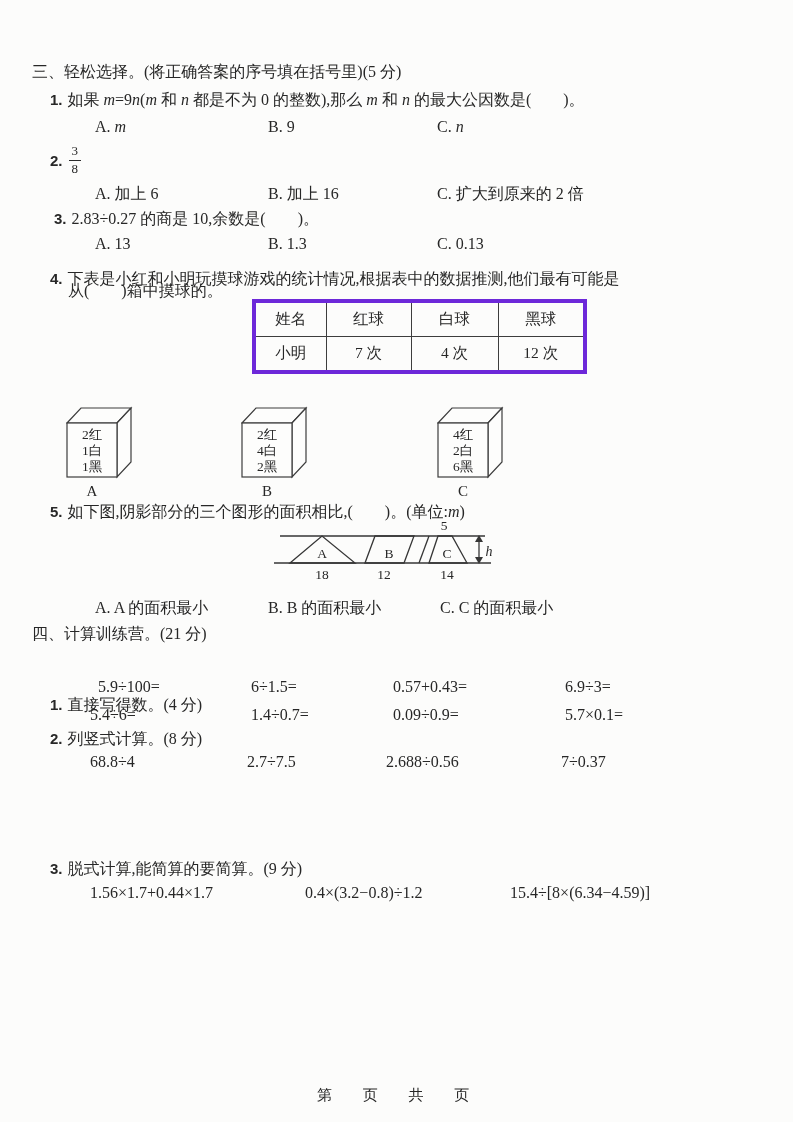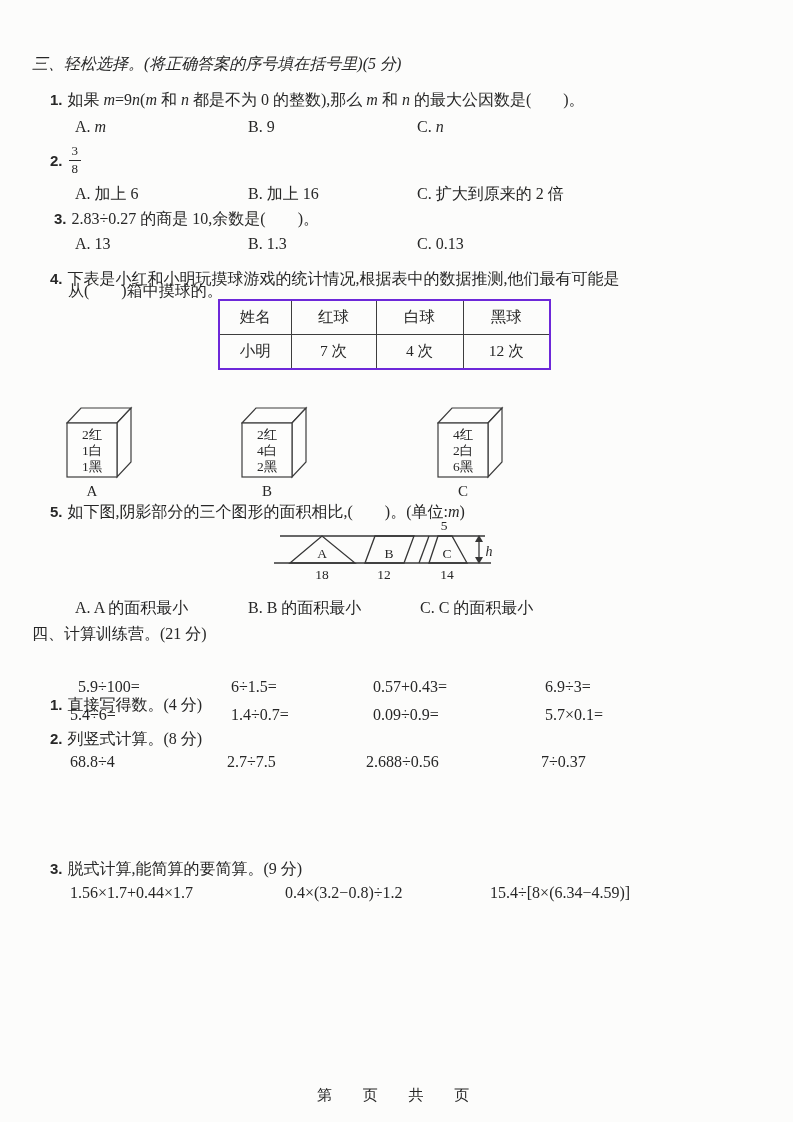--- a/index.html
+++ b/index.html
@@ -12,34 +12,34 @@
     font-size:16px;
     overflow:hidden;
   }
   .abs { position:absolute; white-space:nowrap; line-height:1.25; }
   .qnum {
     font-family:"Liberation Sans","DejaVu Sans",sans-serif;
     font-weight:700; font-size:15px; margin-right:5px;
   }
   i { font-family:"Liberation Serif","DejaVu Serif",serif; }
   .row { position:absolute; height:22px; }
-  .row > span { position:absolute; white-space:nowrap; }
+  .row > span { position:absolute; white-space:nowrap;margin-left:20px; }
 
   
   .q2row { position:absolute; display:flex; align-items:center; height:40px; }
   .frac { display:inline-flex; flex-direction:column; align-items:center;
           font-size:13px; line-height:1.15; margin:0 3px 0 1px; }
   .frac .fnum { border-bottom:1.2px solid #2b2b2b; padding:0 3px 1px; }
   .frac .fden { padding-top:1px; }
 
   
   table.stats { position:absolute; border-collapse:collapse; table-layout:fixed;
                 font-size:15.5px; text-align:center; }
   table.stats td { border:1px solid #3d3d3d; height:33px; padding:0; }
-  table.stats { border:2px solid #6d28d9; }
+  table.stats { border:4px solid #6d28d9;margin-left:34px; }
 
   
   .cube { position:absolute; width:70px; }
   .cube svg { display:block; }
   .cube-face { fill:#fdfdfc; stroke:#3c3c3c; stroke-width:1.2; }
   .cube-text { font-size:13.5px; fill:#272727; text-anchor:middle;
                font-family:"Liberation Serif","DejaVu Serif",serif; }
   .cube-label { width:52px; text-align:center; font-size:15px; margin-top:3px; }
 
   
@@ -49,21 +49,21 @@
   .fig text { font-size:13.5px; fill:#272727; text-anchor:middle;
               font-family:"Liberation Serif","DejaVu Serif",serif; }
   .fig text.hlabel { font-style:italic; font-size:14px; }
 
   .footer { position:absolute; left:0; right:0; text-align:center;
             font-size:15px; letter-spacing:7px; word-spacing:13px; }
 </style>
 </head>
 <body>
 
-<div class="abs" style="left:32px; top:54px;font-style:italic;">三、轻松选择。(将正确答案的序号填在括号里)(5 分)</div>
+<div class="abs" style="left:32px; top:62px;">三、轻松选择。(将正确答案的序号填在括号里)(5 分)</div>
 
 <div class="abs" style="left:50px; top:90px;">
   <span class="qnum">1.</span><span>如果 <i>m</i>=9<i>n</i>(<i>m</i> 和 <i>n</i> 都是不为 0 的整数),那么 <i>m</i> 和 <i>n</i> 的最大公因数是(　　)。</span>
 </div>
 <div class="row" style="left:75px; top:118px;">
   <span style="left:0">A. <i>m</i></span>
   <span style="left:173px">B. 9</span>
   <span style="left:342px">C. <i>n</i></span>
 </div>
 

